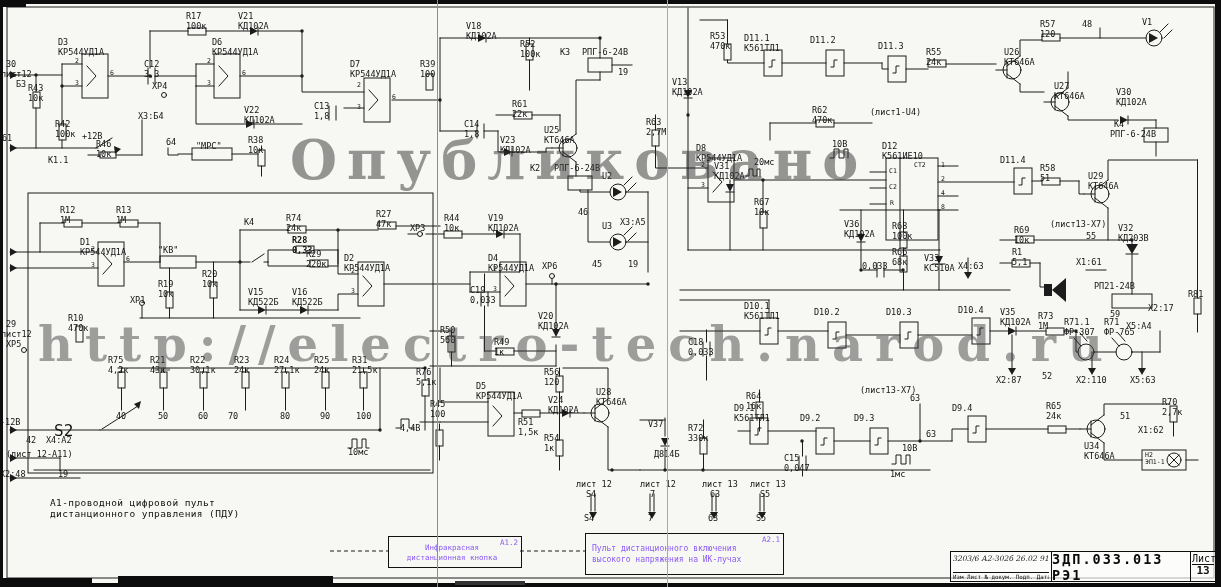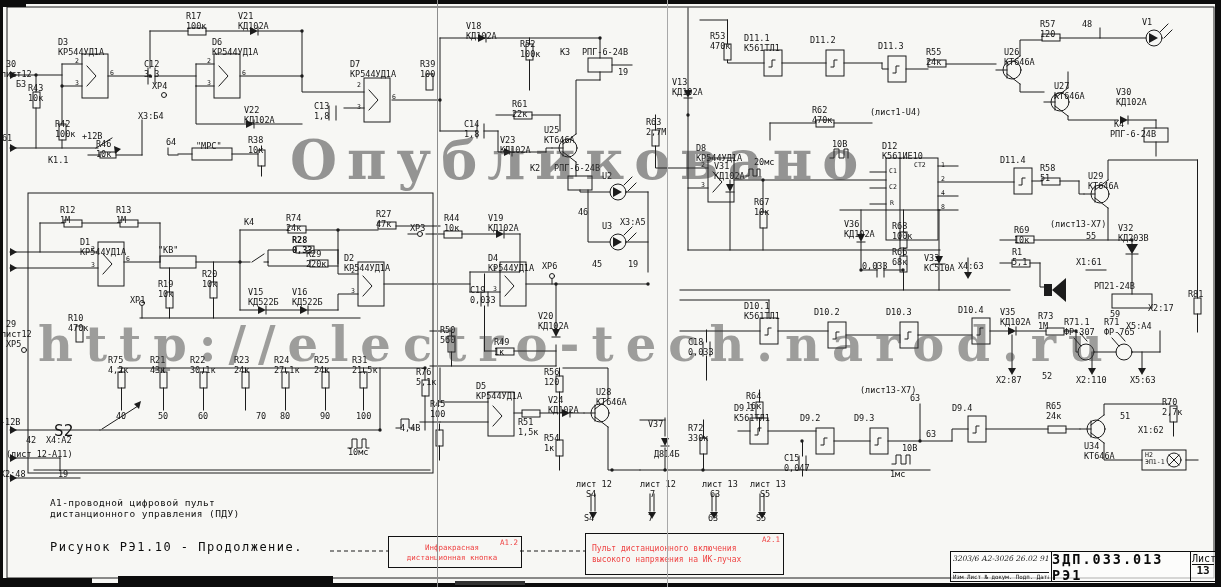--- a/index.html
+++ b/index.html
@@ -14,21 +14,21 @@
   .lbl{position:absolute;font:8.5px/1.12 "DejaVu Sans Mono",monospace;color:#141414;white-space:pre}
   .lbl.sm{font-size:6.5px}
   .lbl.lg{font-size:16px;font-weight:normal}
   .wm{position:absolute;font-family:"DejaVu Serif",serif;font-weight:700;pointer-events:none;white-space:nowrap}
   .wm1{left:290px;top:128px;font-size:54px;letter-spacing:10px;color:rgba(50,50,50,.5)}
   .wm2{left:38px;top:316px;font-size:48px;letter-spacing:12px;color:rgba(55,55,55,.47)}
   .note{position:absolute;left:50px;top:497px;font-size:9.5px;letter-spacing:.4px;color:#111;
         font-family:"DejaVu Sans Mono",monospace}
   .figcap{position:absolute;left:50px;top:540px;font-size:12px;letter-spacing:1.5px;color:#0d0d0d;
         font-family:"DejaVu Sans Mono",monospace}
-  .box{position:absolute;border:1.2px solid #111;color:#ef4444;font-family:"DejaVu Sans Mono",monospace}
+  .box{position:absolute;border:1.2px solid #111;color:#8b5cf6;font-family:"DejaVu Sans Mono",monospace}
   .boxa12{left:388px;top:536px;width:132px;height:30px}
   .boxa21{left:585px;top:533px;width:197px;height:40px}
   .boxid{position:absolute;right:3px;top:1px;font-size:7.5px}
   .boxa12 .boxtxt{position:absolute;left:4px;top:6px;font-size:7.5px;line-height:1.3;text-align:center;width:118px}
   .boxa21 .boxtxt{position:absolute;left:6px;top:9px;font-size:8px;line-height:1.4}
   .titleblock{position:absolute;left:950px;top:551px;width:265px;height:29px;border:1.6px solid #0c0c0c;
         background:rgba(255,255,255,.65);font-family:"DejaVu Sans Mono",monospace;color:#111}
   .tb-doc{position:absolute;left:100px;top:0;width:138px;height:100%;border-left:1.6px solid #0c0c0c;
         border-right:1.6px solid #0c0c0c;display:flex;align-items:center;justify-content:center;
         font-size:13.5px;letter-spacing:2px;font-weight:700;color:#0b0b0b}
@@ -444,21 +444,21 @@
 24к</span>
       <span class="lbl" style="left: 274px; top: 356px;">R24
 27,1к</span>
       <span class="lbl" style="left: 314px; top: 356px;">R25
 24к</span>
       <span class="lbl" style="left: 352px; top: 356px;">R31
 21,5к</span>
       <span class="lbl" style="left: 116px; top: 412px;">40</span>
       <span class="lbl" style="left: 158px; top: 412px;">50</span>
       <span class="lbl" style="left: 198px; top: 412px;">60</span>
-      <span class="lbl" style="left: 256px; top: 412px;">70</span>
+      <span class="lbl" style="left: 228px; top: 412px;">70</span>
       <span class="lbl" style="left: 280px; top: 412px;">80</span>
       <span class="lbl" style="left: 320px; top: 412px;">90</span>
       <span class="lbl" style="left: 356px; top: 412px;">100</span>
       <span class="lbl lg" style="left: 54px; top: 422px;">S2</span>
       <span class="lbl" style="left: 0px; top: 418px;">-12В</span>
       <span class="lbl" style="left: 26px; top: 436px;">42</span>
       <span class="lbl" style="left: 46px; top: 436px;">Х4:А2</span>
       <span class="lbl" style="left: 6px; top: 450px;">(лист 12-А11)</span>
       <span class="lbl" style="left: 0px; top: 470px;">Х2:48</span>
       <span class="lbl" style="left: 58px; top: 470px;">19</span>
@@ -564,21 +564,20 @@
       <span class="lbl sm" style="left: 941px; top: 176px;">2</span>
       <span class="lbl sm" style="left: 941px; top: 190px;">4</span>
       <span class="lbl sm" style="left: 941px; top: 204px;">8</span>
     </div>
 
   <div class="wm wm1">Опубликовано</div>
   <div class="wm wm2">http://electro-tech.narod.ru</div>
 
   <div class="note"><span>А1-проводной цифровой пульт</span><br><span>дистанционного управления (ПДУ)</span></div>
 
-  <div class="figcap">Рисунок РЭ1.10 - Продолжение.</div>
 
   <div class="box boxa12">
     <span class="boxid">А1.2</span>
     <span class="boxtxt"><span>Инфракрасная</span><br><span>дистанционная кнопка</span></span>
   </div>
 
   <div class="box boxa21">
     <span class="boxid">А2.1</span>
     <span class="boxtxt"><span>Пульт дистанционного включения</span><br><span>высокого напряжения на ИК-лучах</span></span>
   </div>

